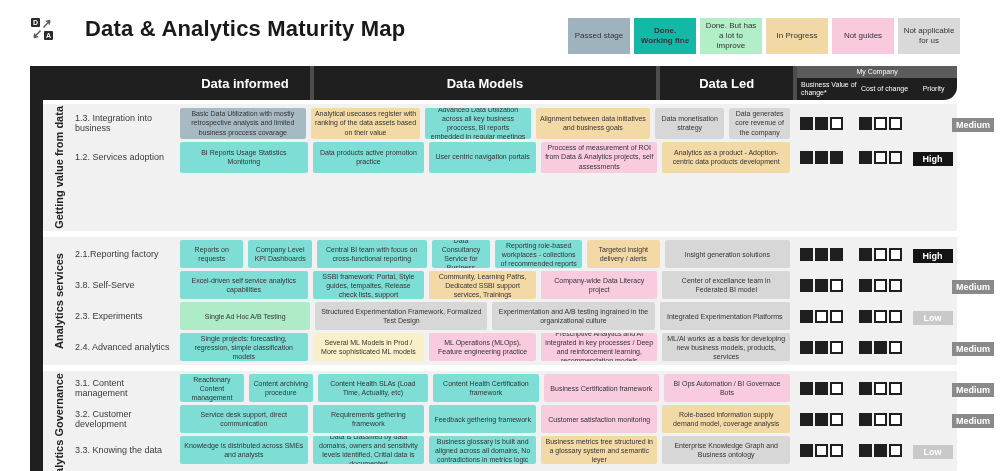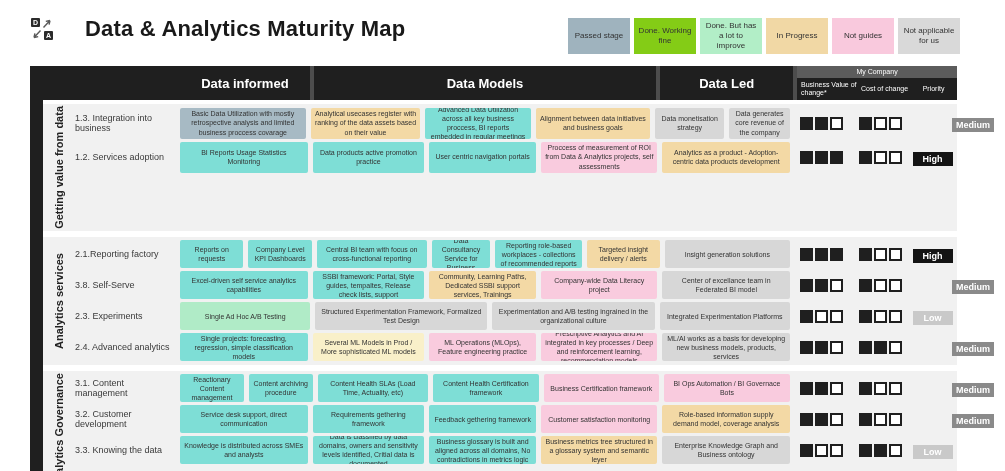--- a/index.html
+++ b/index.html
@@ -11,21 +11,21 @@
   .title-row { position:absolute; top:16px; left:30px; display:flex; align-items:center; gap:8px; }
   .logo-icon { width:24px; height:24px; flex:none; }
   .page-title { font-size:22px; font-weight:bold; color:#191919; letter-spacing:.2px;margin-left:23px; }
 
   .legend { position:absolute; top:18px; right:45px; display:flex; gap:4px; }
   .chip { width:62px; min-height:27px; display:flex; align-items:center; justify-content:center;
           text-align:center; font-size:8px; line-height:1.25; color:#333; padding:3px 4px; }
 
   
   .tbl-header { position:absolute; top:66px; left:30px; width:927px; height:34px;
-                background:#1f1f1f; display:flex; color:#fff; }
+                background:#1f1f1f; display:flex; color:#fff;border-radius:13px; }
   .stage-seg { display:flex; align-items:center; justify-content:center;
                font-size:13px; font-weight:bold; }
   .seg1 { width:280px; padding-left:150px; }
   .seg2 { width:343px; }
   .seg3 { width:133px; }
   .seg-divider { width:4px; background:#4d4d4d; }
   .myco-head { width:160px; display:flex; flex-direction:column; }
   .myco-band { height:12px; background:#5c5c5c; font-size:7px; text-align:center; line-height:12px; color:#fff; }
   .myco-cols { flex:1; display:flex; align-items:center; }
   .myco-col { font-size:7px; line-height:1.15; color:#fff; padding-left:4px; }
@@ -82,21 +82,21 @@
       <rect x="14" y="14" width="9" height="9" rx="1" fill="#2b2b2b"></rect>
       <text x="18.5" y="21.2" font-size="7" fill="#fff" text-anchor="middle" font-weight="bold" font-family="Liberation Sans, sans-serif">A</text>
       <path d="M13.5 10.5 L20 3.5 M20 3.5 l-4.2 .9 M20 3.5 l-.9 4.2" stroke="#5a5a5a" stroke-width="1.4" fill="none"></path>
       <path d="M10.5 13.5 L4 20.5 M4 20.5 l4.2 -.9 M4 20.5 l.9 -4.2" stroke="#5a5a5a" stroke-width="1.4" fill="none"></path>
     </svg>
     <span class="page-title">Data &amp; Analytics Maturity Map</span>
   </div>
 
   <div class="legend">
       <div class="chip" style="background: rgb(159, 179, 190);">Passed stage</div>
-      <div class="chip" style="background: #84cc16;">Done. Working fine</div>
+      <div class="chip" style="background: #14b8a6; font-weight: bold;">Done. Working fine</div>
       <div class="chip" style="background: rgb(178, 238, 199);">Done. But has a lot to improve</div>
       <div class="chip" style="background: rgb(241, 216, 165);">In Progress</div>
       <div class="chip" style="background: rgb(249, 201, 221);">Not guides</div>
       <div class="chip" style="background: rgb(217, 217, 217);">Not applicable for us</div>
     </div>
 
   <div class="tbl-header">
     <div class="stage-seg seg1">
       <span>Data informed</span>
     </div>

